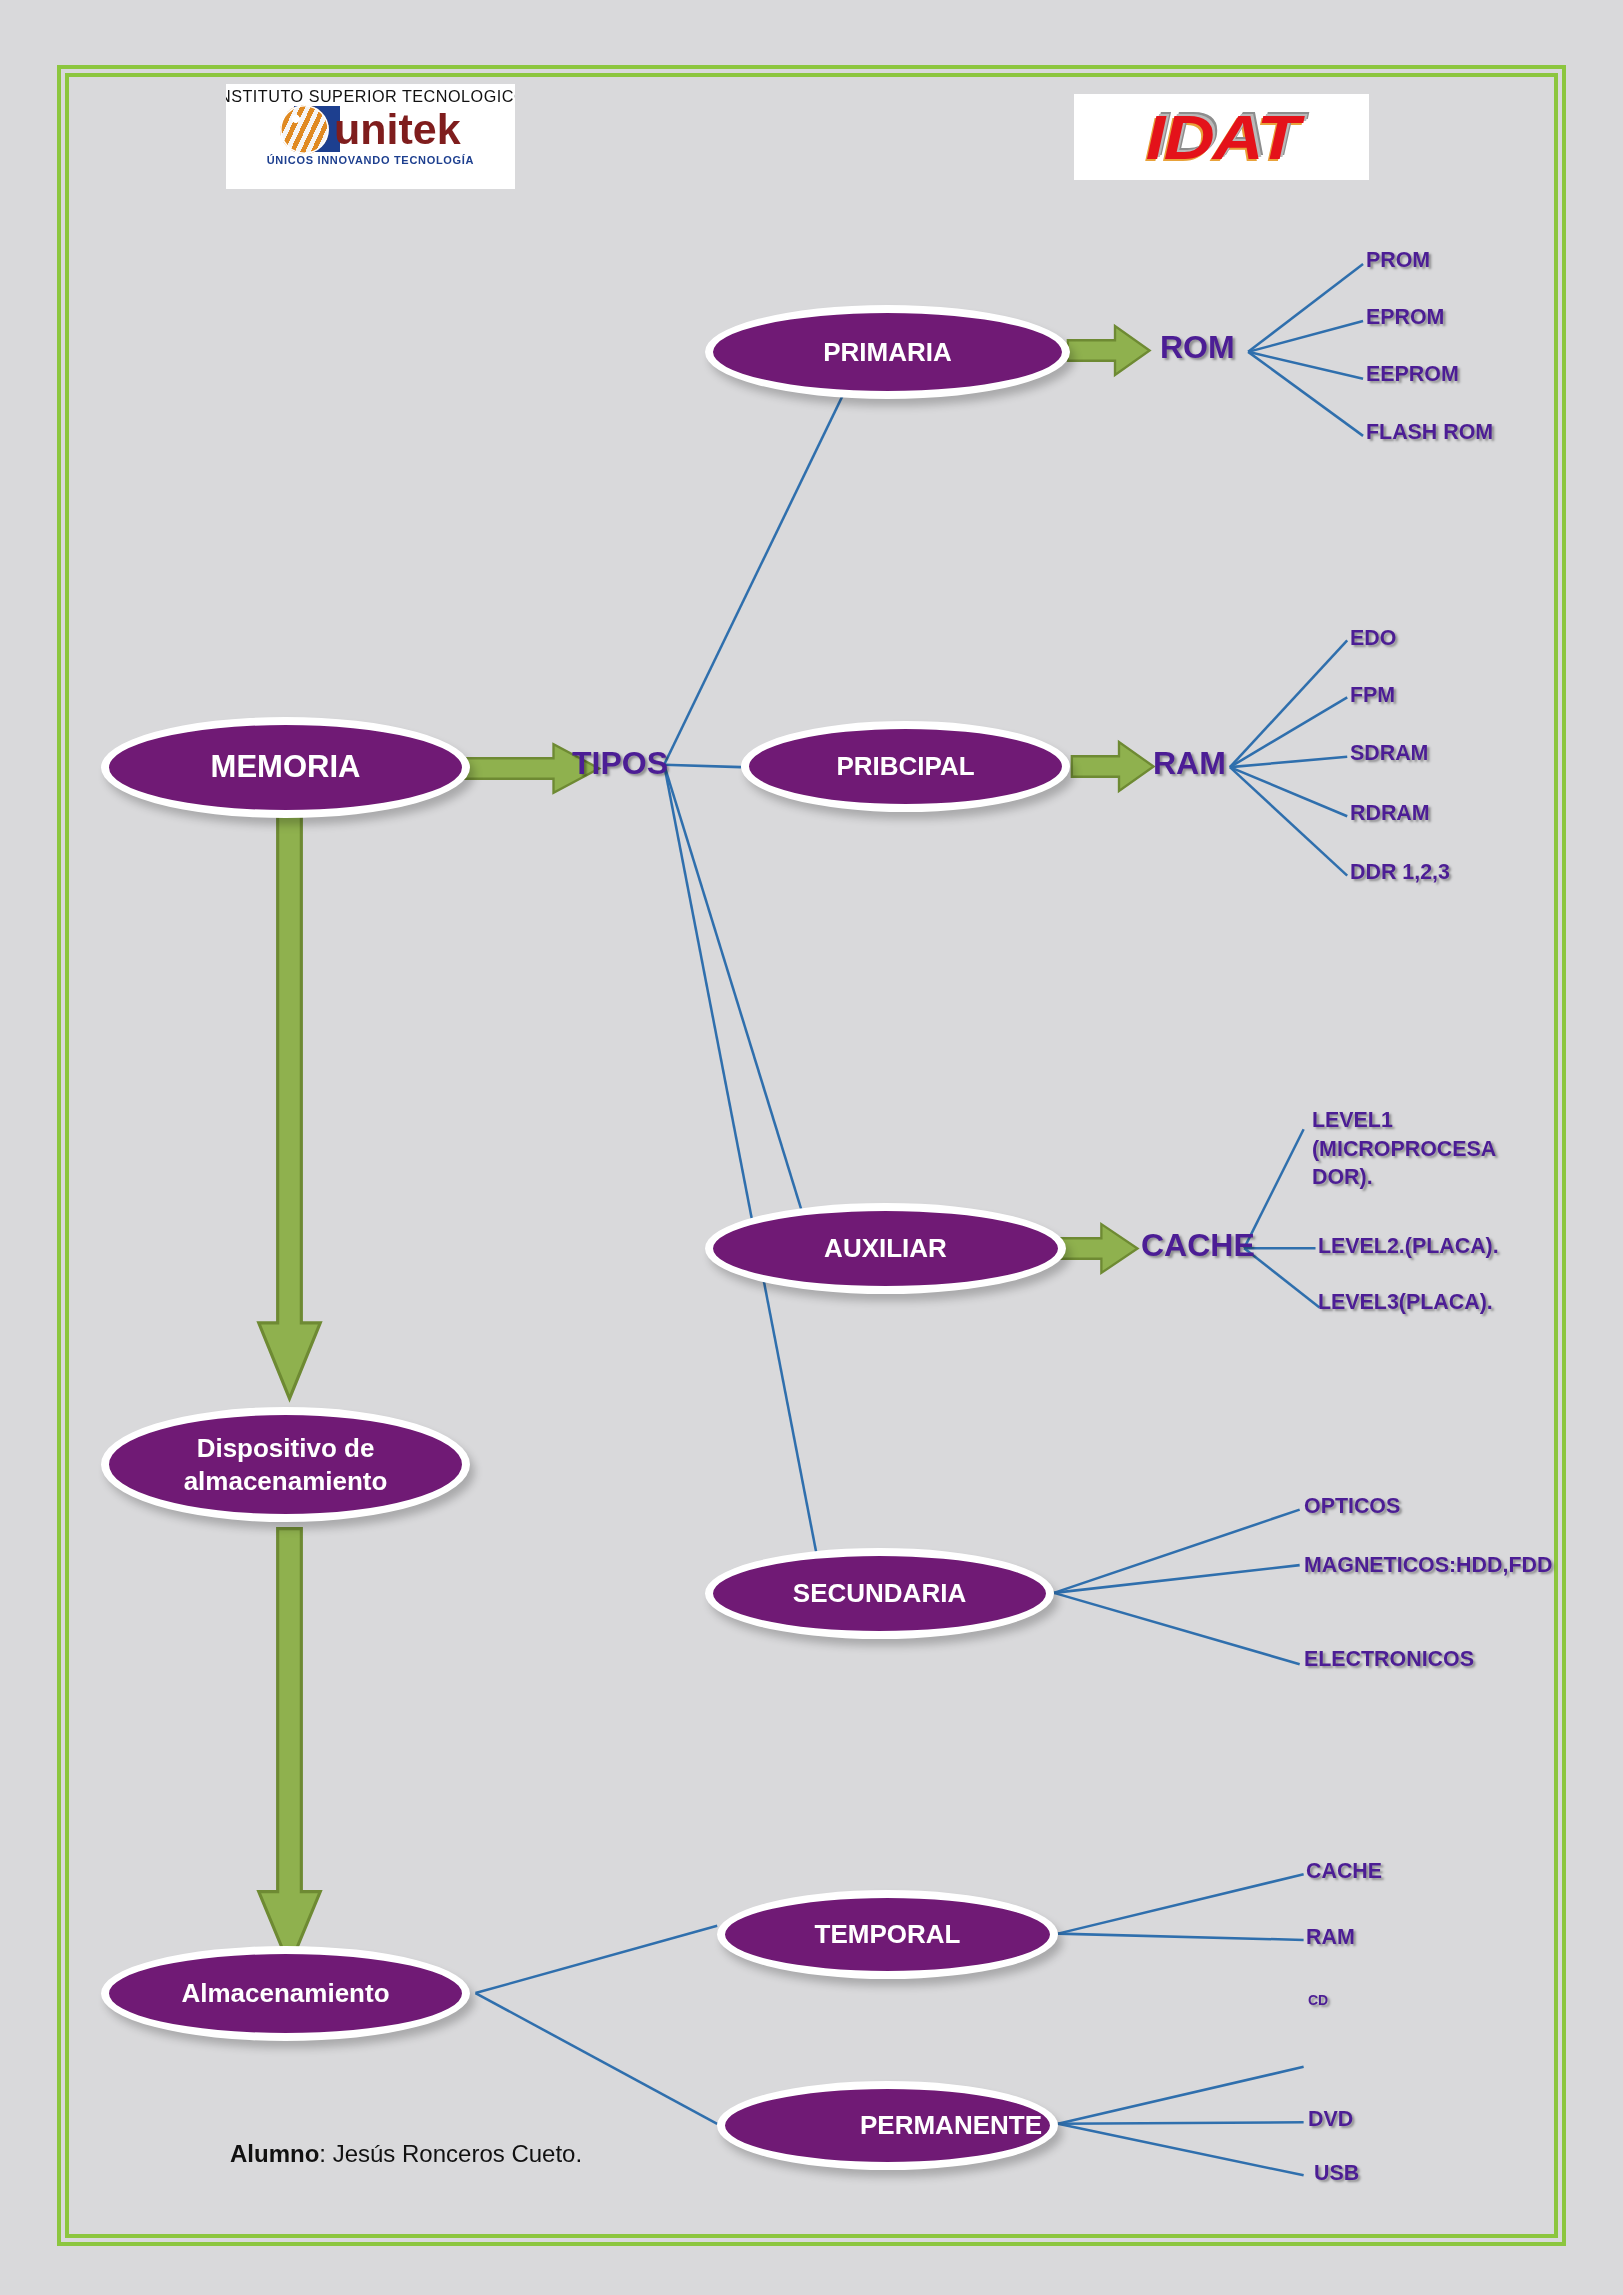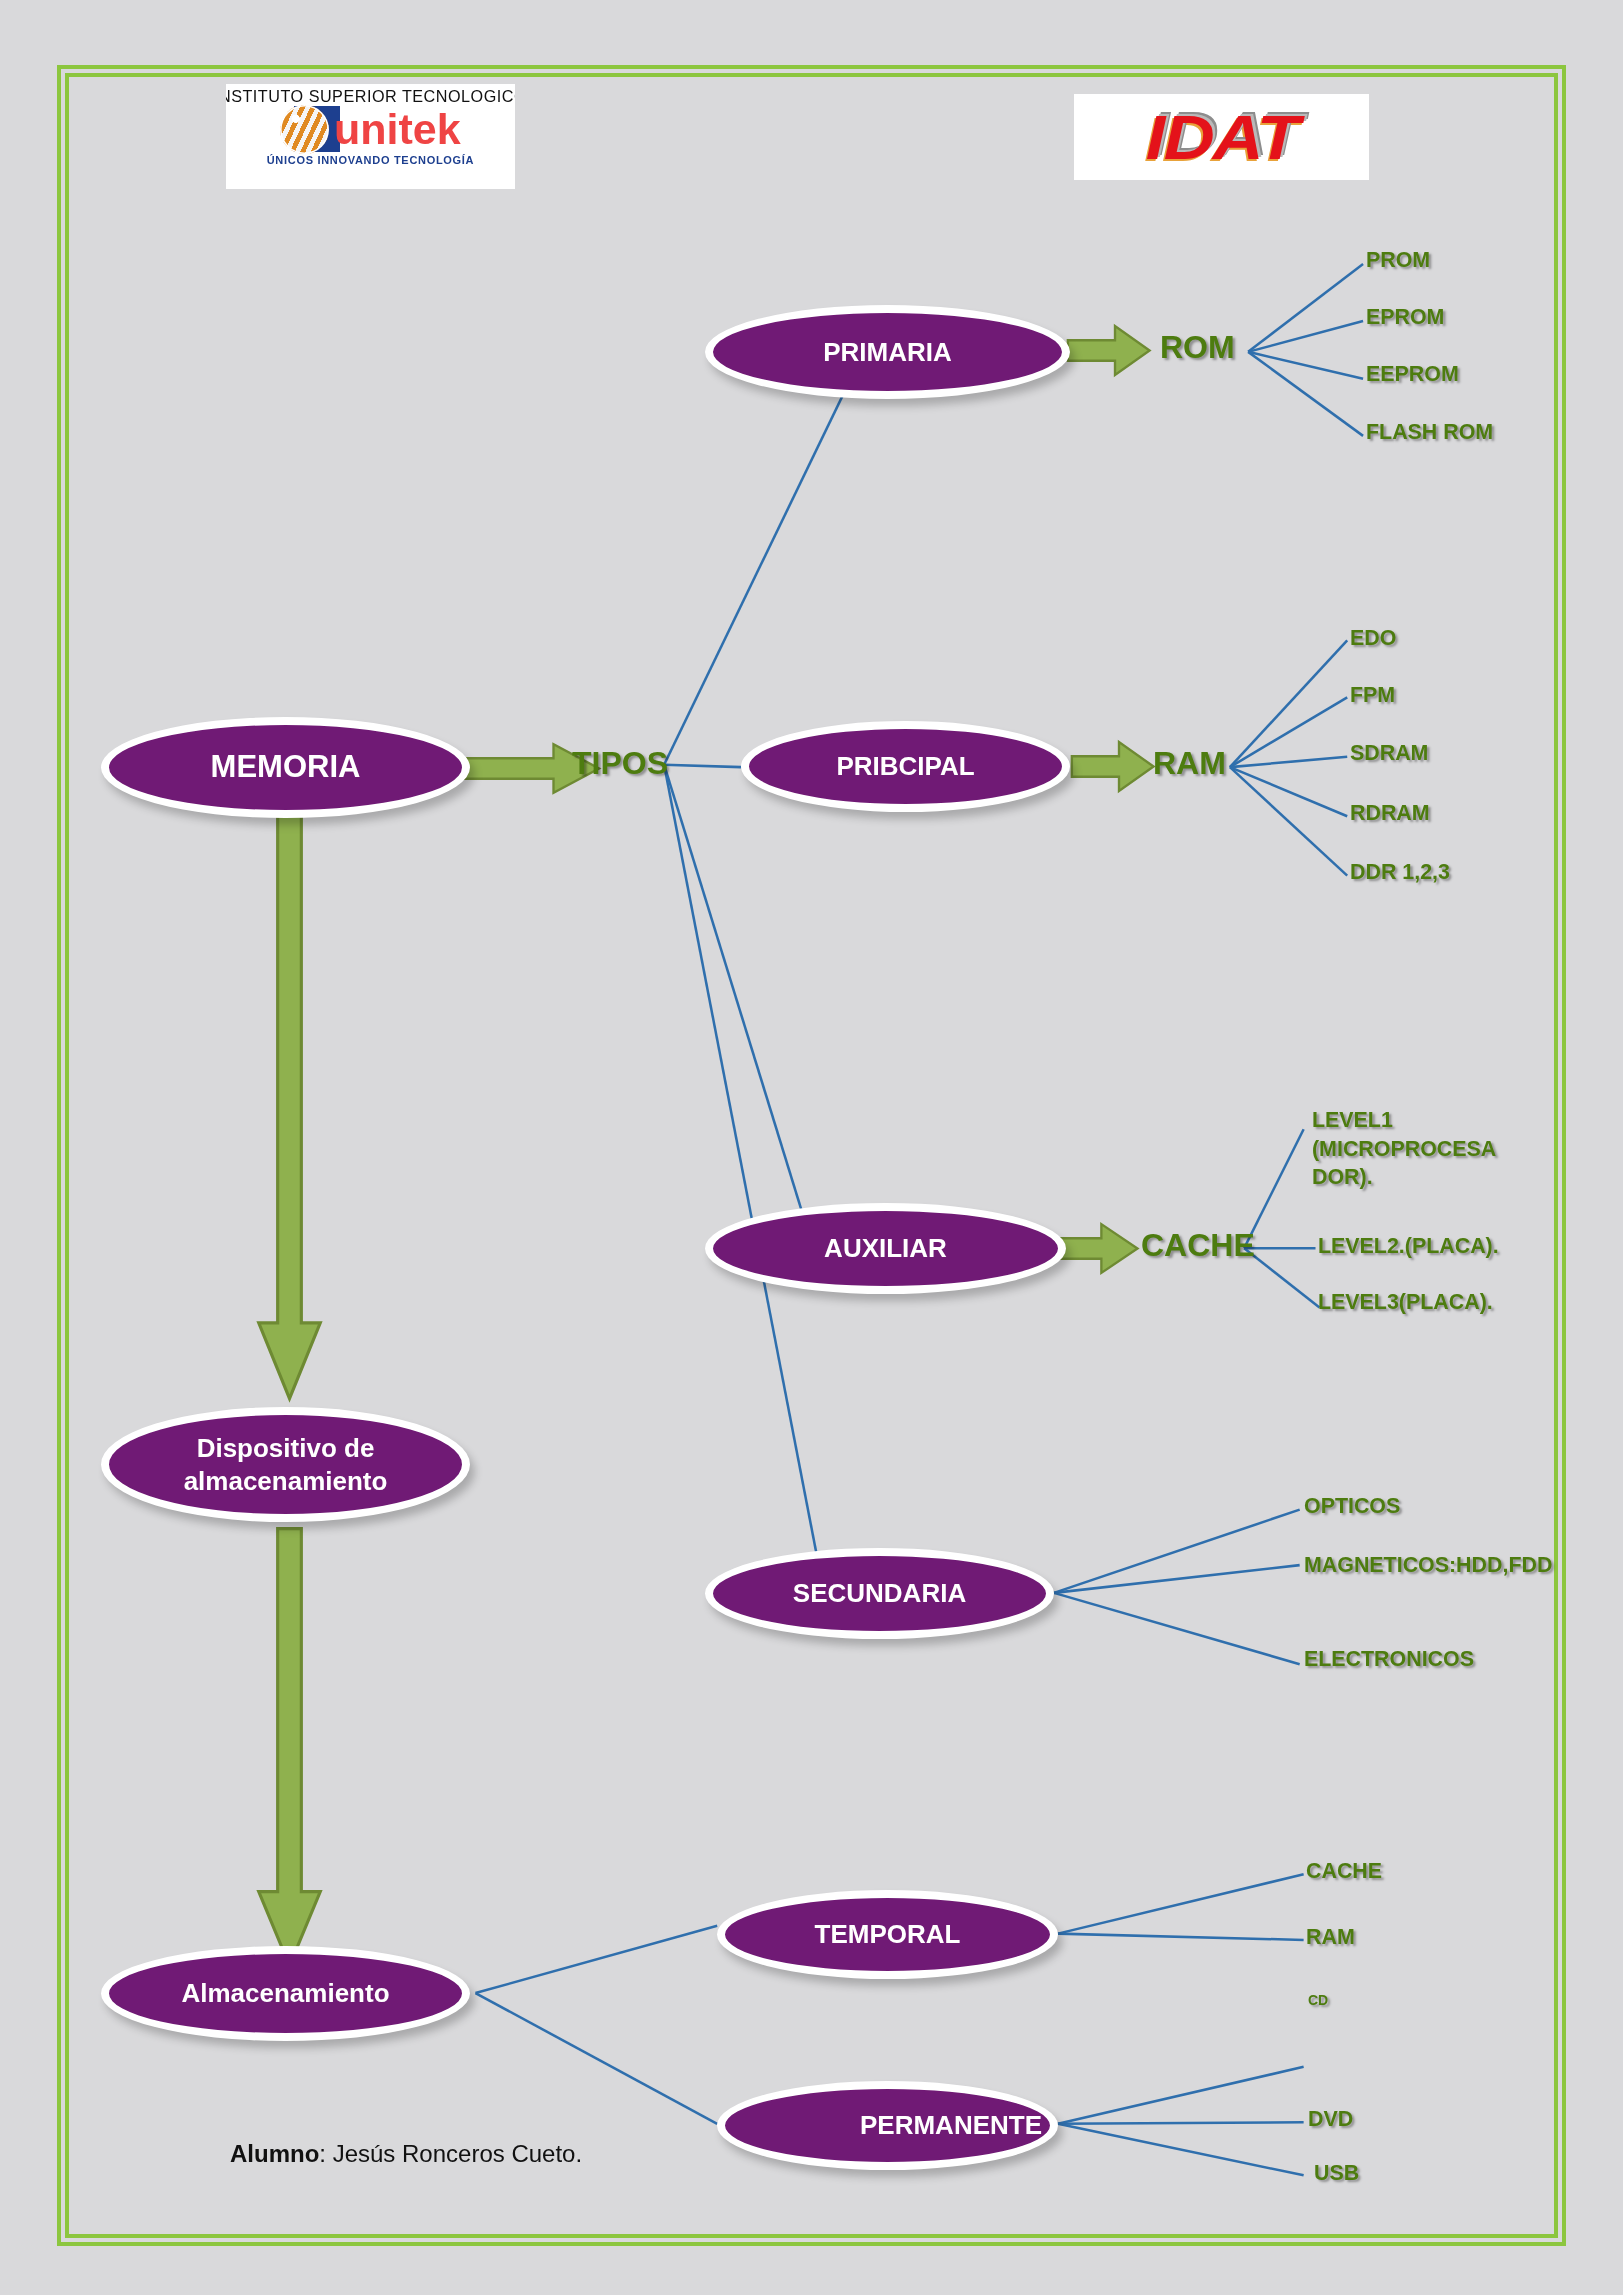--- a/index.html
+++ b/index.html
@@ -40,21 +40,21 @@
       radial-gradient(circle at 32% 28%, #ffffff 0 8%, rgba(255,255,255,0) 9%),
       repeating-linear-gradient(115deg,#e08a22 0 4.8px,#f5f5f5 4.8px 9.5px);
     box-shadow:inset 0 0 0 1.6px #fff;
     position:relative;z-index:3;
   }
   #logo-unitek .bluebox{
     width:46px;height:46px;background:#1d3f8f;margin-left:-27px;
     position:relative;z-index:1;
   }
   #logo-unitek .word{
-    font-size:43px;font-weight:bold;color:#ef4444;line-height:.9;
+    font-size:43px;font-weight:bold;color:#7f1d1d;line-height:.9;
     margin-left:-6.3px;position:relative;z-index:2;
     font-family:"Liberation Sans",sans-serif;
   }
   #logo-unitek .bottom-line{
     font-size:11px;font-weight:bold;color:#1d3f8f;letter-spacing:0.7px;
     margin-top:0.8px;white-space:nowrap;
   }
   #logo-idat{
     position:absolute;left:1074px;top:94px;width:295px;height:86px;
     background:#fff;display:flex;align-items:center;justify-content:center;
@@ -80,21 +80,21 @@
     box-sizing:border-box;
     display:flex;align-items:center;justify-content:center;text-align:center;
     color:#fff;font-weight:bold;
     box-shadow:4.8px 7.1px 8px rgba(0,0,0,.22);
     line-height:1.25;
     z-index:5;
   }
   .node span{display:block;padding:0 8px;}
   
   .lbl{
-    position:absolute;color:#4d7c0f;font-weight:bold;
+    position:absolute;color:#4c1d95;font-weight:bold;
     text-shadow:2.4px 2.4px 2.4px rgba(0,0,0,.35);
     white-space:nowrap;z-index:6;
     font-family:"Liberation Sans",sans-serif;
   }
   .lbl.wrap{white-space:normal;}
   
   .garrow{position:absolute;z-index:4;}
   
   #footer{
     position:absolute;left:230px;top:2140px;font-size:24px;color:#111;

